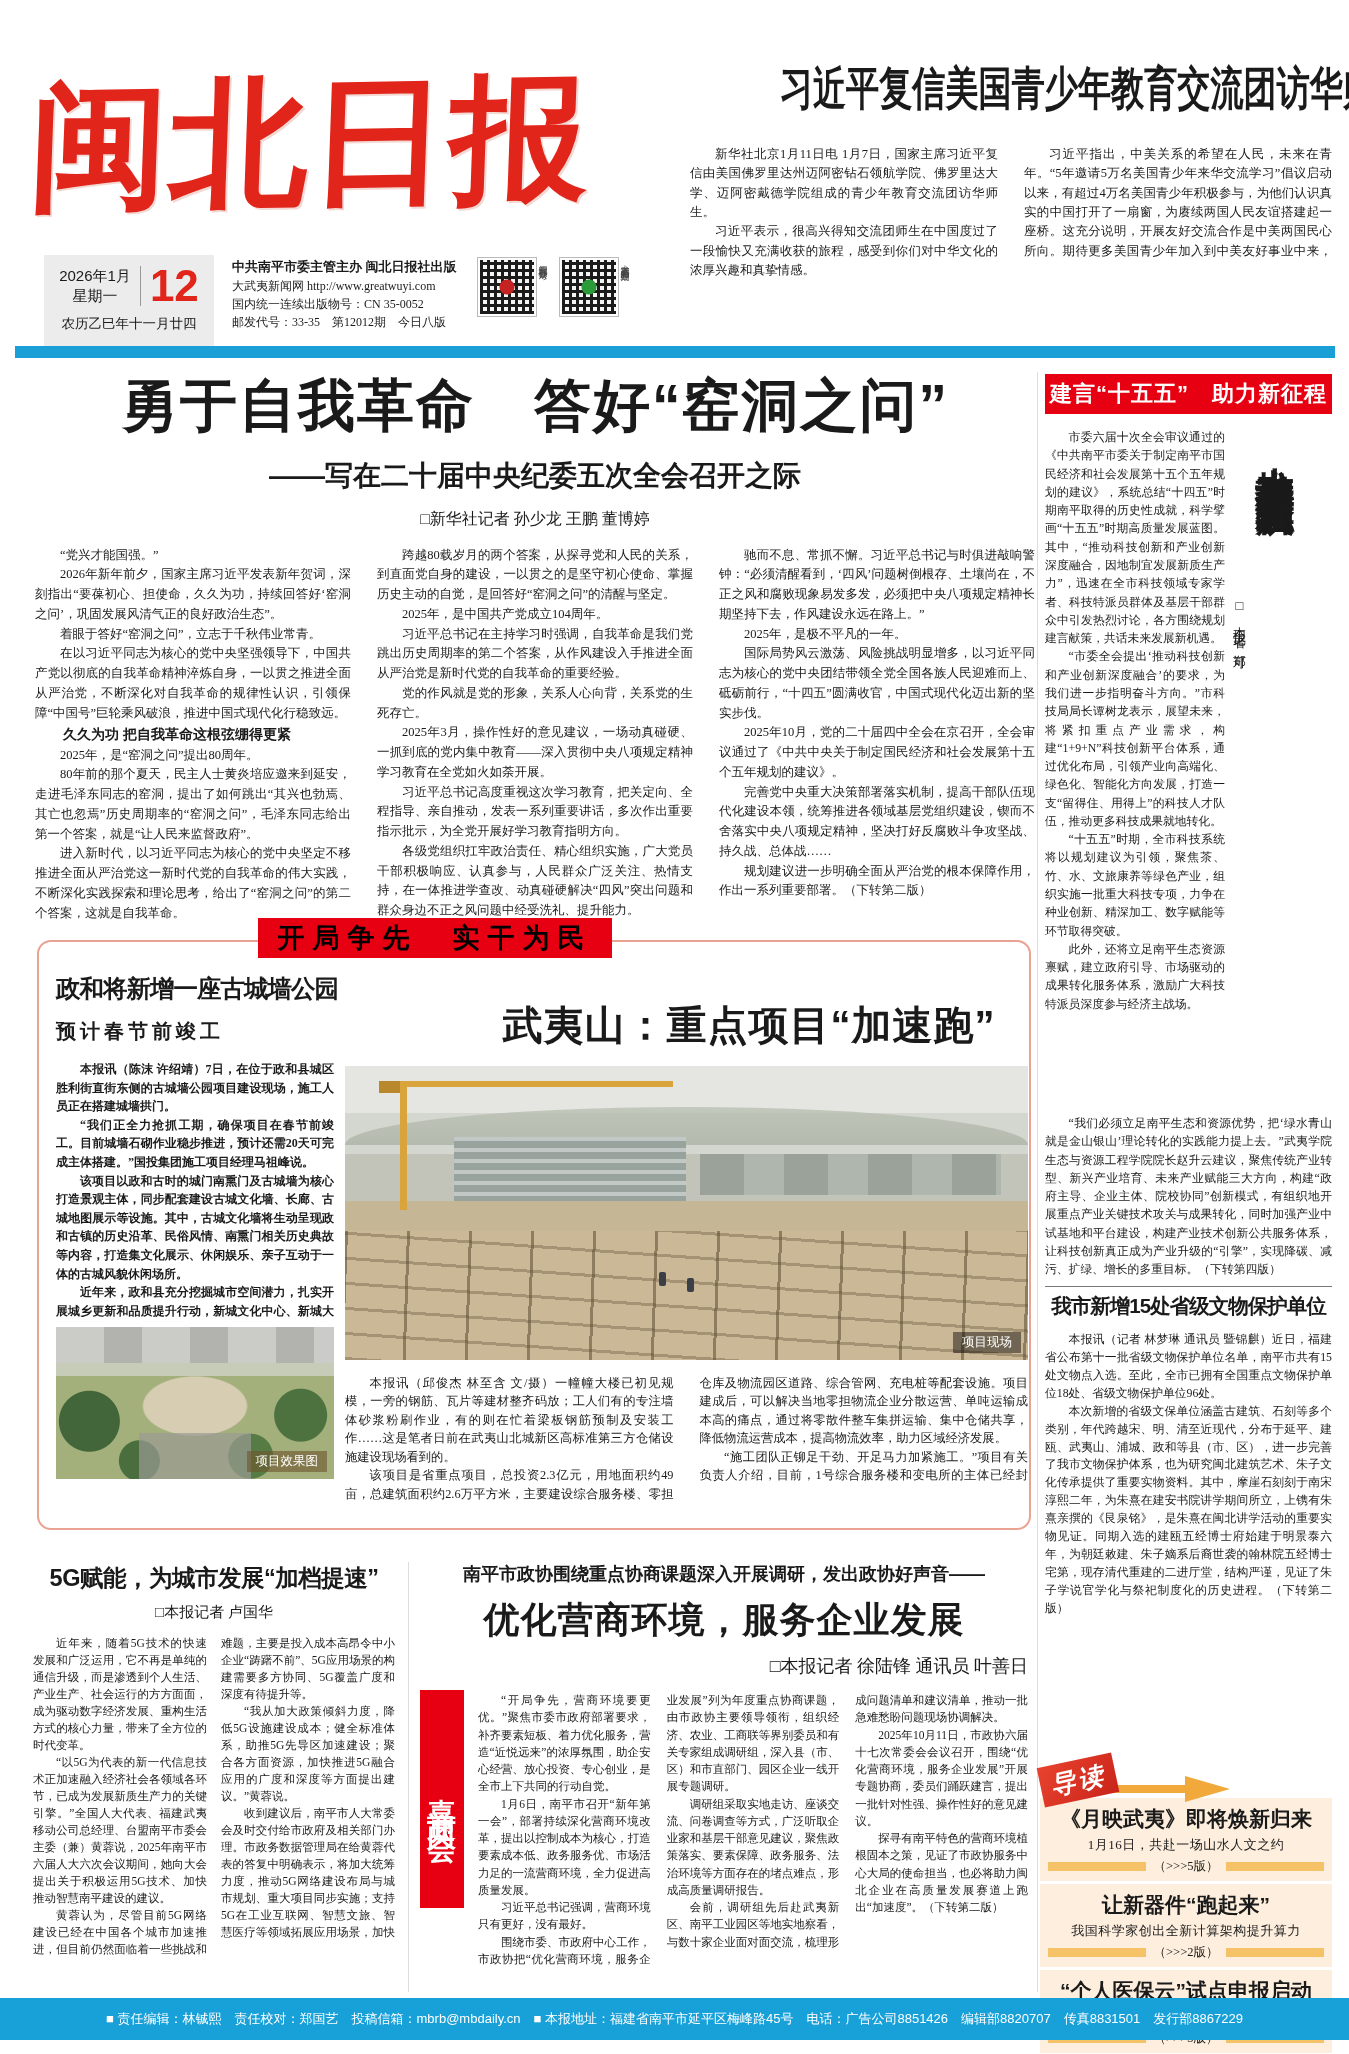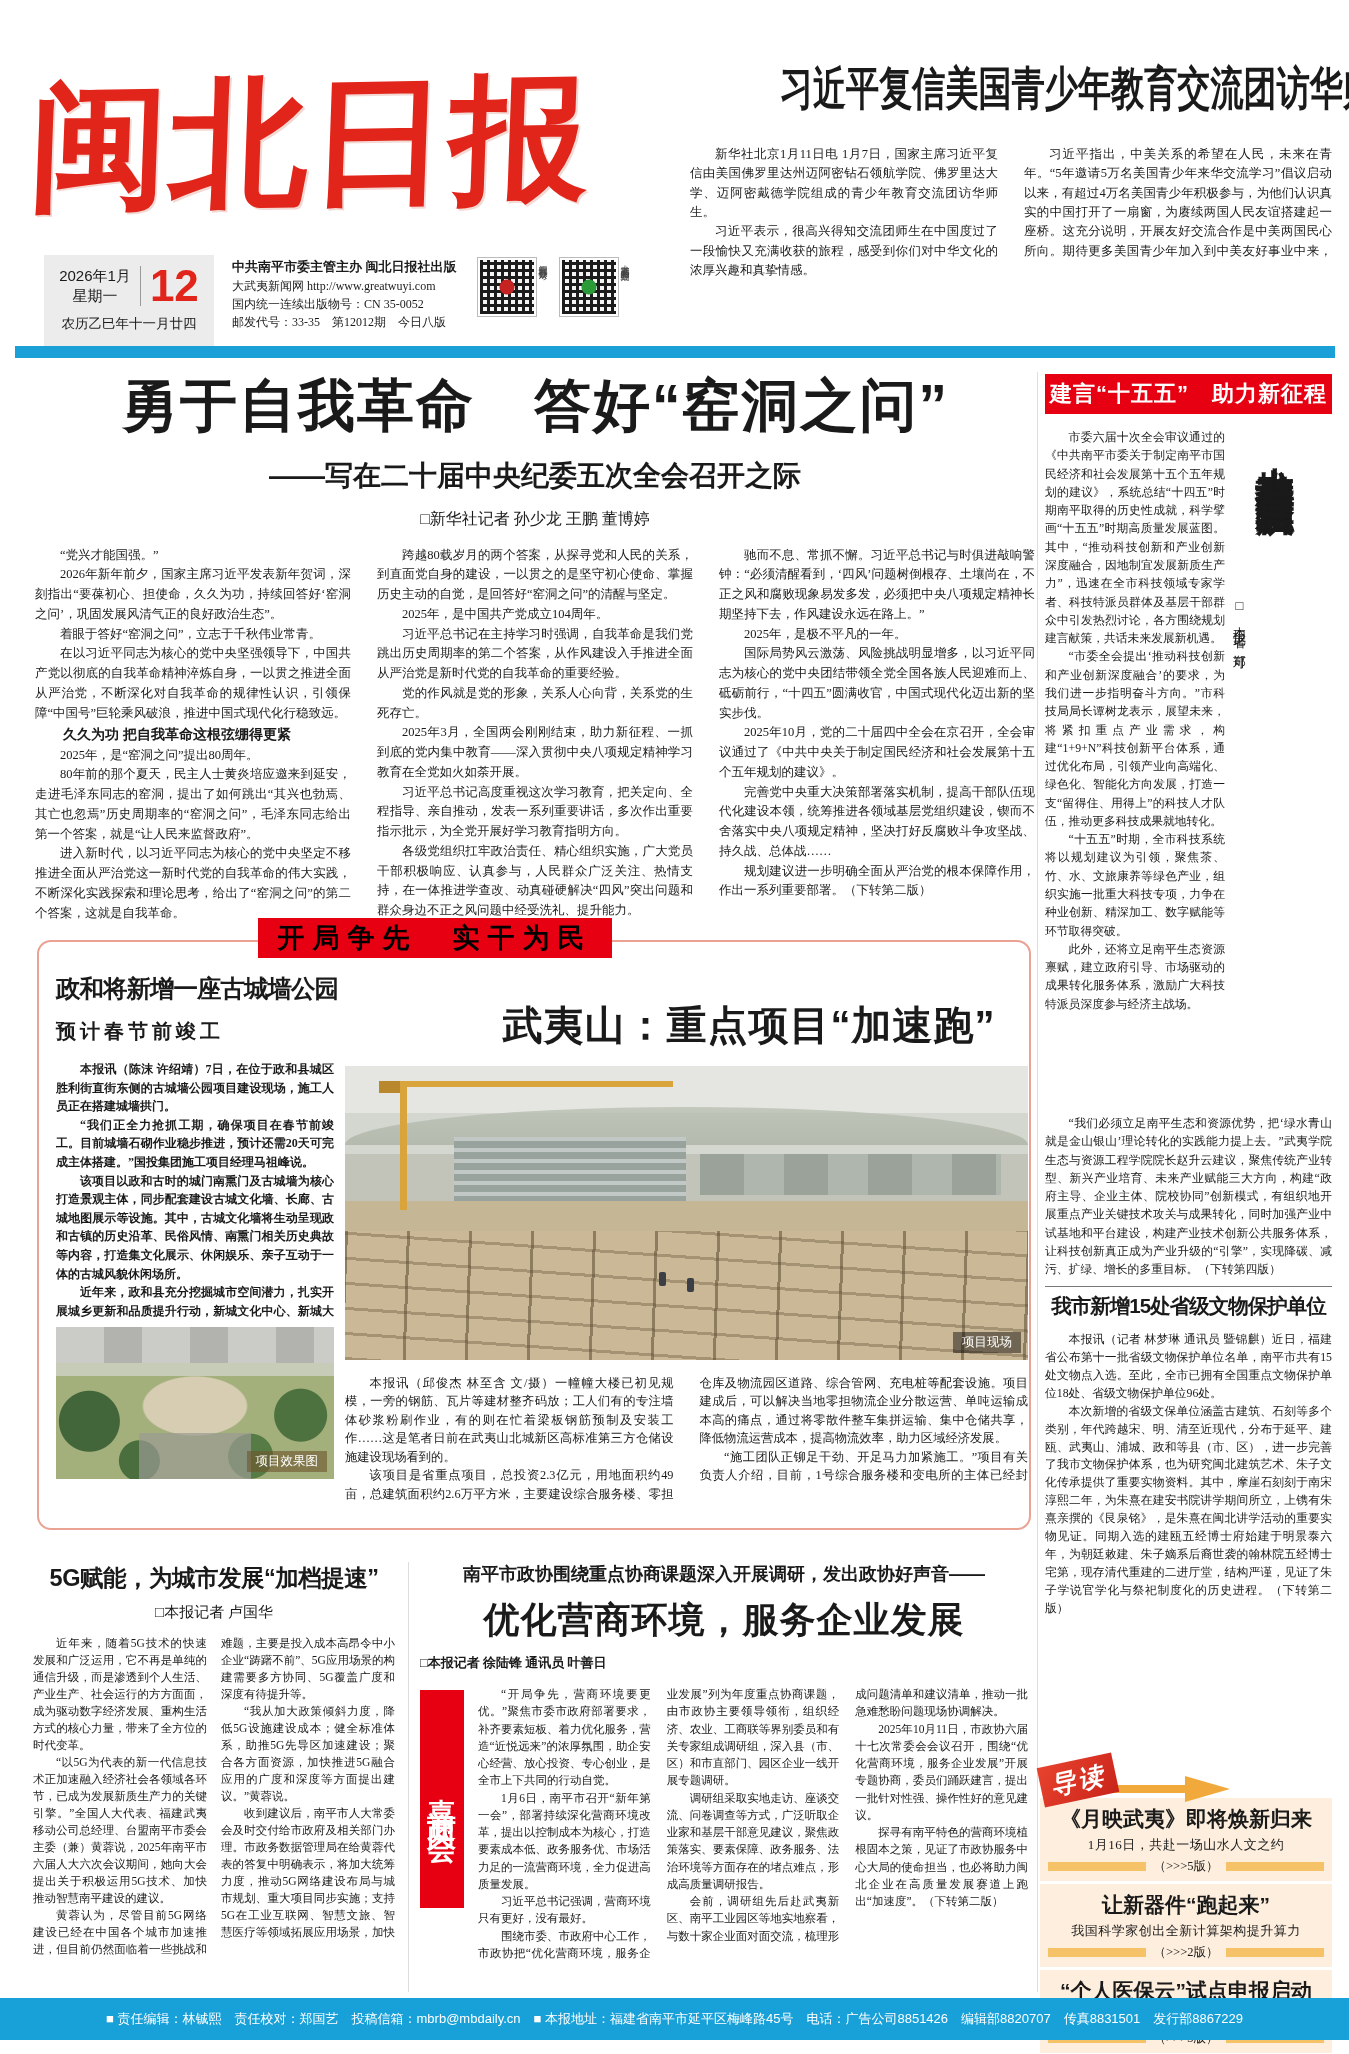--- a/index.html
+++ b/index.html
@@ -96,21 +96,21 @@
     font-size:12.3px;line-height:1.5;overflow:hidden;}
   
   .g5{left:33px;top:1562px;width:362px;}
   .g5-headline{font-size:23.5px;text-align:center;letter-spacing:-.5px;white-space:nowrap;}
   .g5-byline{font-size:15px;text-align:center;margin-top:9px;}
   .g5-body{margin-top:13px;height:336px;column-count:2;column-gap:14px;font-size:11.5px;line-height:1.48;overflow:hidden;}
   .vrule-b1{left:408px;top:1562px;width:1px;height:430px;background:#ddd;}
   .biz{left:420px;top:1562px;width:608px;}
   .biz-kicker{font-size:18px;font-weight:bold;text-align:center;font-family:"Liberation Sans",sans-serif;}
   .biz-headline{font-size:36px;text-align:center;margin-top:10px;letter-spacing:1px;}
-  .biz-byline{font-size:13px;text-align:left;margin-top:9px;font-weight:bold;}
+  .biz-byline{font-size:18px;text-align:right;margin-top:9px;}
   .biz-body{margin-top:14px;margin-left:58px;width:550px;height:298px;column-count:3;column-gap:16px;
     font-size:11.5px;line-height:1.5;overflow:hidden;}
   .lianghui{left:420px;top:1690px;width:44px;height:218px;background:#e60012;color:#fff;
     writing-mode:vertical-rl;font-size:29px;font-weight:bold;letter-spacing:12px;
     display:flex;align-items:center;justify-content:center;font-family:"Liberation Sans",sans-serif;}
   
   .her{left:1045px;top:1292px;width:287px;}
   .her-headline{font-size:20.5px;letter-spacing:-1px;text-align:center;white-space:nowrap;}
   .her-body{margin-top:11px;height:432px;font-size:11.8px;line-height:1.52;overflow:hidden;}
   
@@ -187,21 +187,21 @@
       <p class="t">着眼于答好“窑洞之问”，立志于千秋伟业常青。</p>
       <p class="t">在以习近平同志为核心的党中央坚强领导下，中国共产党以彻底的自我革命精神淬炼自身，一以贯之推进全面从严治党，不断深化对自我革命的规律性认识，引领保障“中国号”巨轮乘风破浪，推进中国式现代化行稳致远。</p>
       <p class="t inline-subhead">久久为功 把自我革命这根弦绷得更紧</p>
       <p class="t">2025年，是“窑洞之问”提出80周年。</p>
       <p class="t">80年前的那个夏天，民主人士黄炎培应邀来到延安，走进毛泽东同志的窑洞，提出了如何跳出“其兴也勃焉、其亡也忽焉”历史周期率的“窑洞之问”，毛泽东同志给出第一个答案，就是“让人民来监督政府”。</p>
       <p class="t">进入新时代，以习近平同志为核心的党中央坚定不移推进全面从严治党这一新时代党的自我革命的伟大实践，不断深化实践探索和理论思考，给出了“窑洞之问”的第二个答案，这就是自我革命。</p>
       <p class="t">跨越80载岁月的两个答案，从探寻党和人民的关系，到直面党自身的建设，一以贯之的是坚守初心使命、掌握历史主动的自觉，是回答好“窑洞之问”的清醒与坚定。</p>
       <p class="t">2025年，是中国共产党成立104周年。</p>
       <p class="t">习近平总书记在主持学习时强调，自我革命是我们党跳出历史周期率的第二个答案，从作风建设入手推进全面从严治党是新时代党的自我革命的重要经验。</p>
       <p class="t">党的作风就是党的形象，关系人心向背，关系党的生死存亡。</p>
-      <p class="t">2025年3月，全国两会刚刚结束，助力新征程、一抓到底的党内集中教育——深入贯彻中央八项规定精神学习教育在全党如火如荼开展。</p>
+      <p class="t">2025年3月，操作性好的意见建议，一场动真碰硬、一抓到底的党内集中教育——深入贯彻中央八项规定精神学习教育在全党如火如荼开展。</p>
       <p class="t">习近平总书记高度重视这次学习教育，把关定向、全程指导、亲自推动，发表一系列重要讲话，多次作出重要指示批示，为全党开展好学习教育指明方向。</p>
       <p class="t">各级党组织扛牢政治责任、精心组织实施，广大党员干部积极响应、认真参与，人民群众广泛关注、热情支持，在一体推进学查改、动真碰硬解决“四风”突出问题和群众身边不正之风问题中经受洗礼、提升能力。</p>
       <p class="t">驰而不息、常抓不懈。习近平总书记与时俱进敲响警钟：“必须清醒看到，‘四风’问题树倒根存、土壤尚在，不正之风和腐败现象易发多发，必须把中央八项规定精神长期坚持下去，作风建设永远在路上。”</p>
       <p class="t">2025年，是极不平凡的一年。</p>
       <p class="t">国际局势风云激荡、风险挑战明显增多，以习近平同志为核心的党中央团结带领全党全国各族人民迎难而上、砥砺前行，“十四五”圆满收官，中国式现代化迈出新的坚实步伐。</p>
       <p class="t">2025年10月，党的二十届四中全会在京召开，全会审议通过了《中共中央关于制定国民经济和社会发展第十五个五年规划的建议》。</p>
       <p class="t">完善党中央重大决策部署落实机制，提高干部队伍现代化建设本领，统筹推进各领域基层党组织建设，锲而不舍落实中央八项规定精神，坚决打好反腐败斗争攻坚战、持久战、总体战……</p>
       <p class="t">规划建议进一步明确全面从严治党的根本保障作用，作出一系列重要部署。（下转第二版）</p>
     </div>
   </div>

